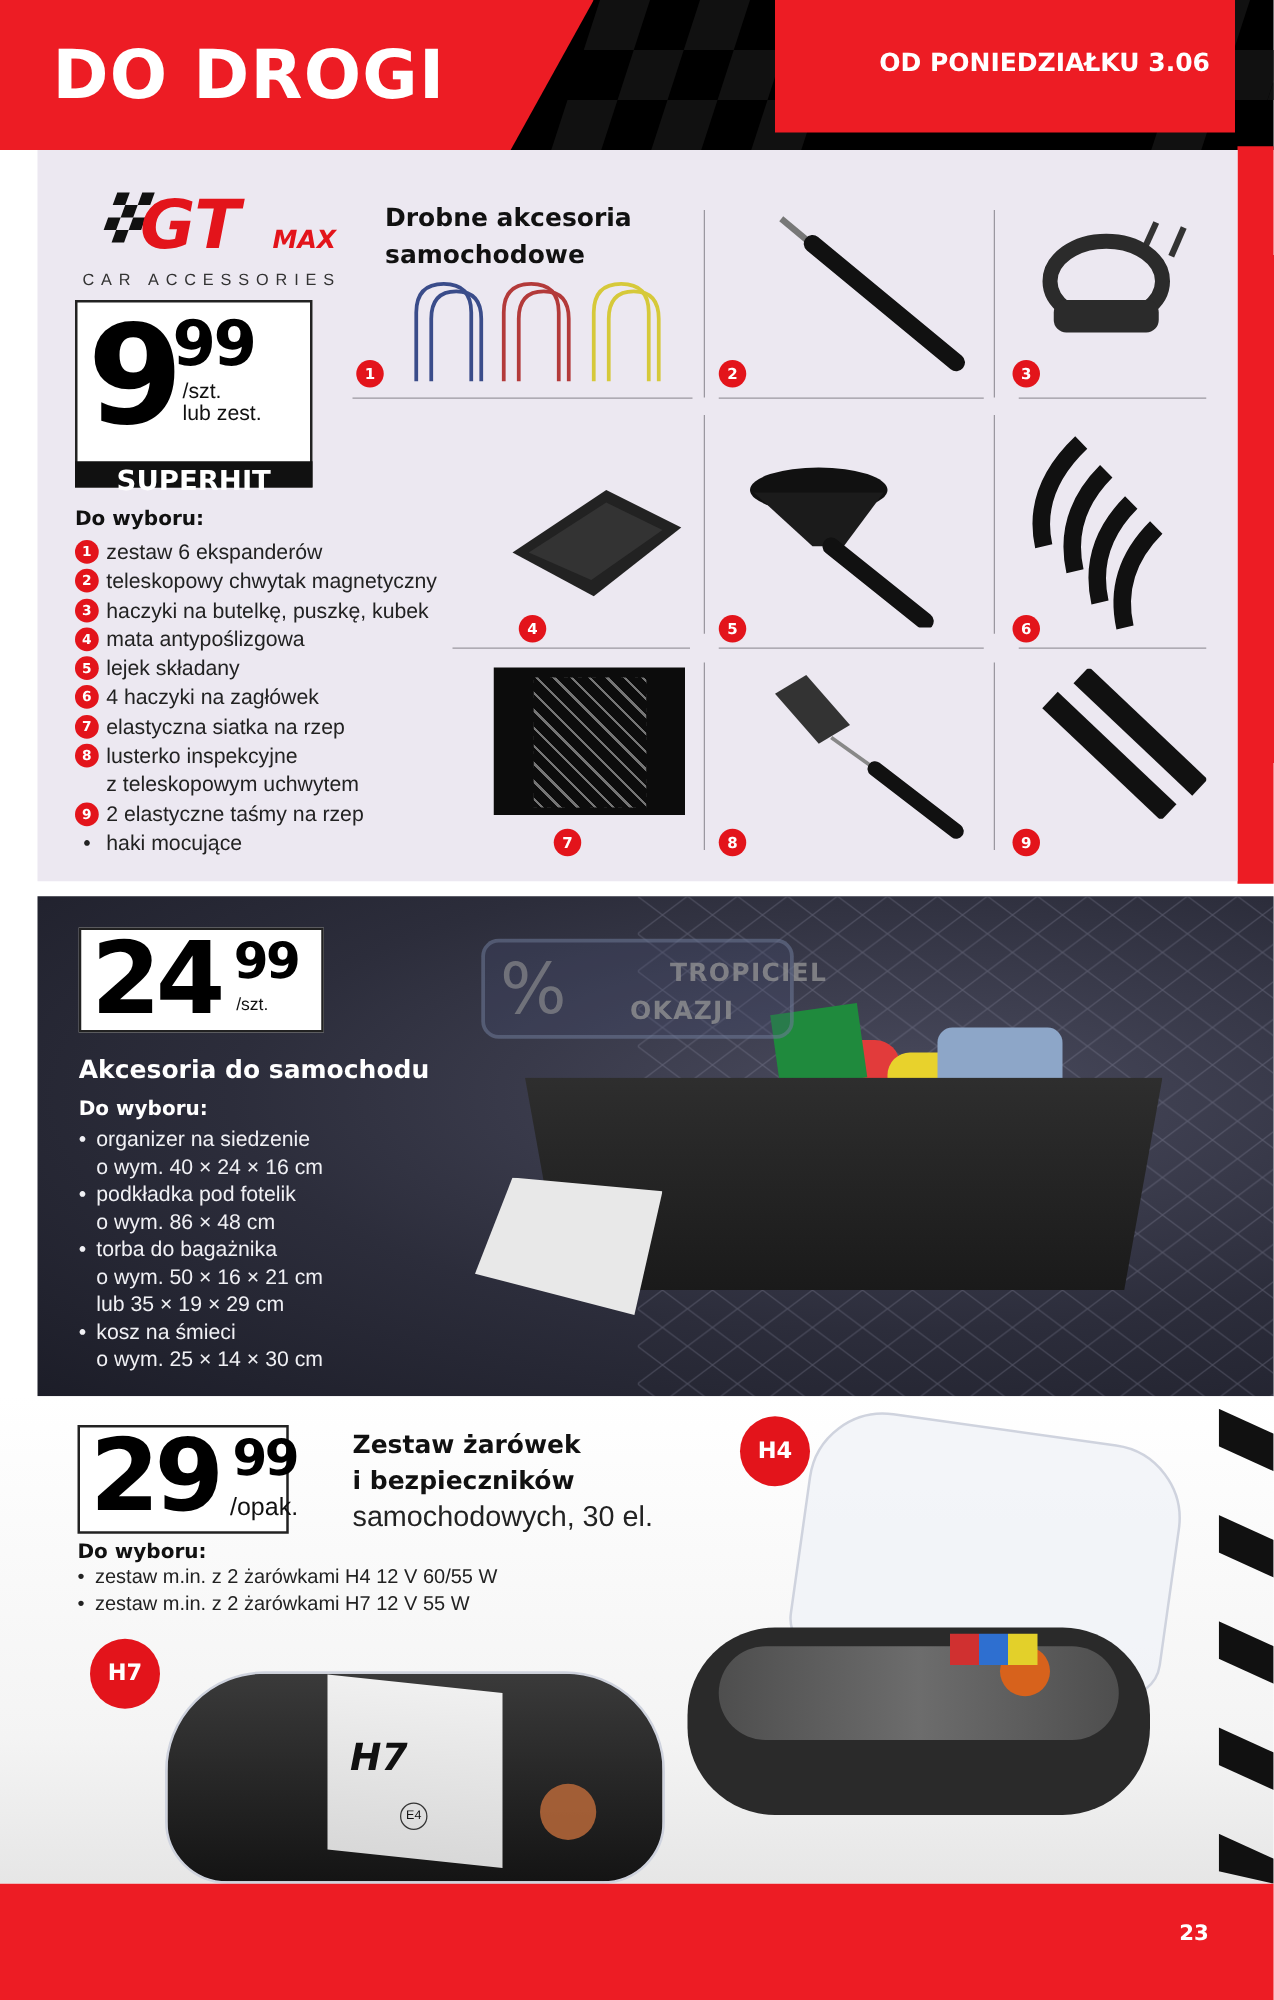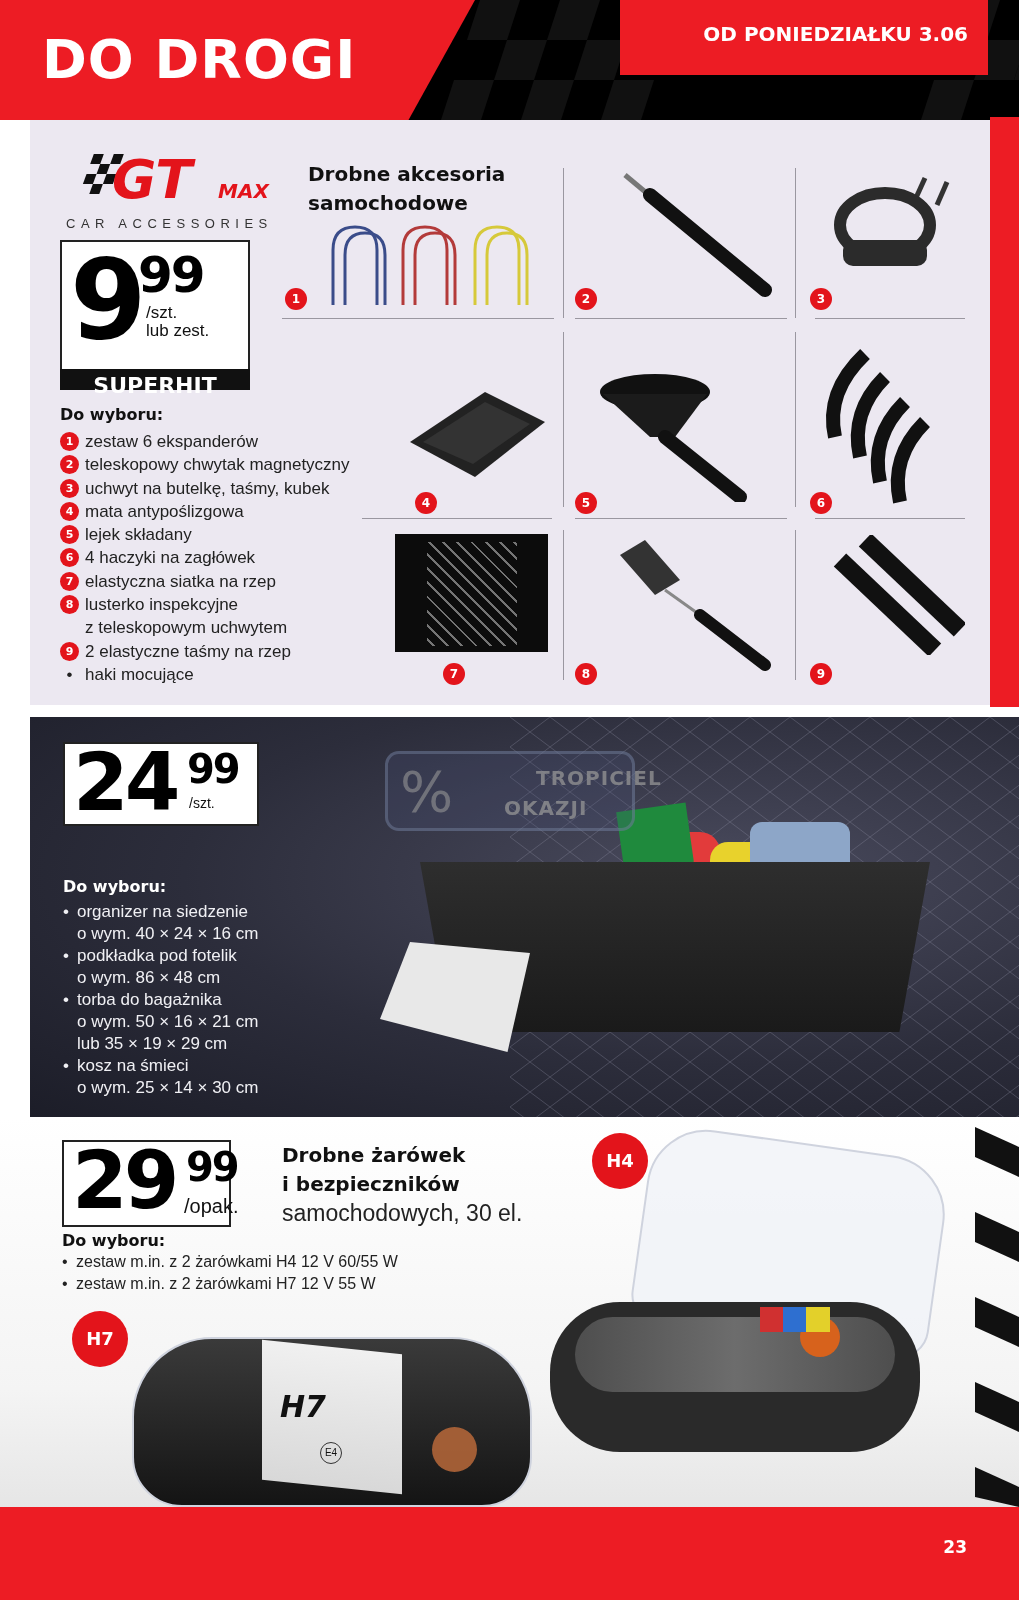--- a/index.html
+++ b/index.html
@@ -4,21 +4,21 @@
 <style>
   * { box-sizing: border-box; margin: 0; padding: 0; }
   html, body { width: 1019px; height: 1600px; overflow: hidden; }
   body { position: relative; background: #ffffff; font-family: "Liberation Sans", "DejaVu Sans", sans-serif; color: #111; }
 
   
   .header { position: absolute; left: 0; top: 0; width: 1019px; height: 120px; background: #000000; overflow: hidden; }
   .header-red { position: absolute; left: 0; top: 0; width: 475px; height: 120px; background: #ed1c24; clip-path: polygon(0 0, 100% 0, 86% 100%, 0 100%); }
   .header-title { position: absolute; left: 42px; top: 28px; font-family: "DejaVu Sans", sans-serif; font-weight: bold; font-size: 54px; color: #fff; letter-spacing: 1px; }
   .checker { position: absolute; left: 420px; top: 0; width: 600px; height: 120px; }
-  .date-box { position: absolute; left: 620px; top: 0; width: 368px; height: 75px; background: #ed1c24; padding: 16px 20px 0 0; text-align: right; }
+  .date-box { position: absolute; left: 620px; top: 0; width: 368px; height: 106px; background: #ed1c24; padding: 32px 20px 0 0; text-align: right; }
   .date-line { font-family: "DejaVu Sans", sans-serif; font-weight: bold; font-size: 20px; color: #fff; line-height: 36px; }
   .side-red { position: absolute; right: 0; top: 117px; width: 29px; height: 590px; background: #ed1c24; }
 
   
   .sec1 { position: absolute; left: 30px; top: 120px; width: 960px; height: 585px; background: #ece8f1; }
   .logo { position: absolute; left: 36px; top: 28px; width: 220px; height: 75px; }
   .logo-sub { position: absolute; left: 36px; top: 96px; font-size: 13px; letter-spacing: 5.5px; color: #333; }
   .pricebox { position: absolute; background: #fff; border: 2px solid #222; }
   .pb1 { left: 30px; top: 120px; width: 190px; height: 150px; }
   .price-int { position: absolute; font-family: "DejaVu Sans", sans-serif; font-weight: bold; color: #000; letter-spacing: -4px; }
@@ -129,21 +129,21 @@
     <li>
         <span class="num">1</span>
         <span>zestaw 6 ekspanderów</span>
       </li>
     <li>
         <span class="num">2</span>
         <span>teleskopowy chwytak magnetyczny</span>
       </li>
     <li>
         <span class="num">3</span>
-        <span>uchwyt na butelkę, taśmy, kubek</span>
+        <span>haczyki na butelkę, puszkę, kubek</span>
       </li>
     <li>
         <span class="num">4</span>
         <span>mata antypoślizgowa</span>
       </li>
     <li>
         <span class="num">5</span>
         <span>lejek składany</span>
       </li>
     <li>
@@ -292,20 +292,21 @@
     <span class="wm-pct">%</span>
     <span class="wm-text" style="top:12px;margin-left:48px;">TROPICIEL</span>
     <span class="wm-text" style="top:42px;left:116px;">OKAZJI</span>
   </div>
 
   <div class="pricebox pb2">
     <span class="price-int" style="left:8px;top:-8px;font-size:80px;">24</span>
     <span class="price-dec" style="left:122px;top:2px;font-size:40px;">99</span>
     <span class="price-unit" style="left:124px;top:52px;font-size:14px;">/szt.</span>
   </div>
+  <div class="sec2-title">Akcesoria do samochodu</div>
   <div class="choose-title" style="left:33px;top:160px;color:#fff;">Do wyboru:</div>
   <ul class="dark-list">
     <li><span class="bullet">•</span><span>organizer na siedzenie</span></li>
     <li><span class="cont">o wym. 40 × 24 × 16 cm</span></li>
     <li><span class="bullet">•</span><span>podkładka pod fotelik</span></li>
     <li><span class="cont">o wym. 86 × 48 cm</span></li>
     <li><span class="bullet">•</span><span>torba do bagażnika</span></li>
     <li><span class="cont">o wym. 50 × 16 × 21 cm</span></li>
     <li><span class="cont">lub 35 × 19 × 29 cm</span></li>
     <li><span class="bullet">•</span><span>kosz na śmieci</span></li>
@@ -313,21 +314,21 @@
   </ul>
 </div>
 
 <div class="sec3">
   <div class="pricebox pb3">
     <span class="price-int" style="left:8px;top:-8px;font-size:80px;">29</span>
     <span class="price-dec" style="left:122px;top:2px;font-size:40px;">99</span>
     <span class="price-unit" style="left:120px;top:54px;font-size:20px;">/opak.</span>
   </div>
   <div class="sec3-title">
-    <div>Drobne żarówek</div>
+    <div>Zestaw żarówek</div>
     <div>i bezpieczników</div>
   </div>
   <div class="sec3-sub">samochodowych, 30 el.</div>
   <div class="choose-title" style="left:62px;top:114px;">Do wyboru:</div>
   <ul class="light-list">
     <li><span class="bullet">•</span><span>zestaw m.in. z 2 żarówkami H4 12 V 60/55 W</span></li>
     <li><span class="bullet">•</span><span>zestaw m.in. z 2 żarówkami H7 12 V 55 W</span></li>
   </ul>
 
   <div style="position:absolute;left:550px;top:15px;width:400px;height:350px;">

